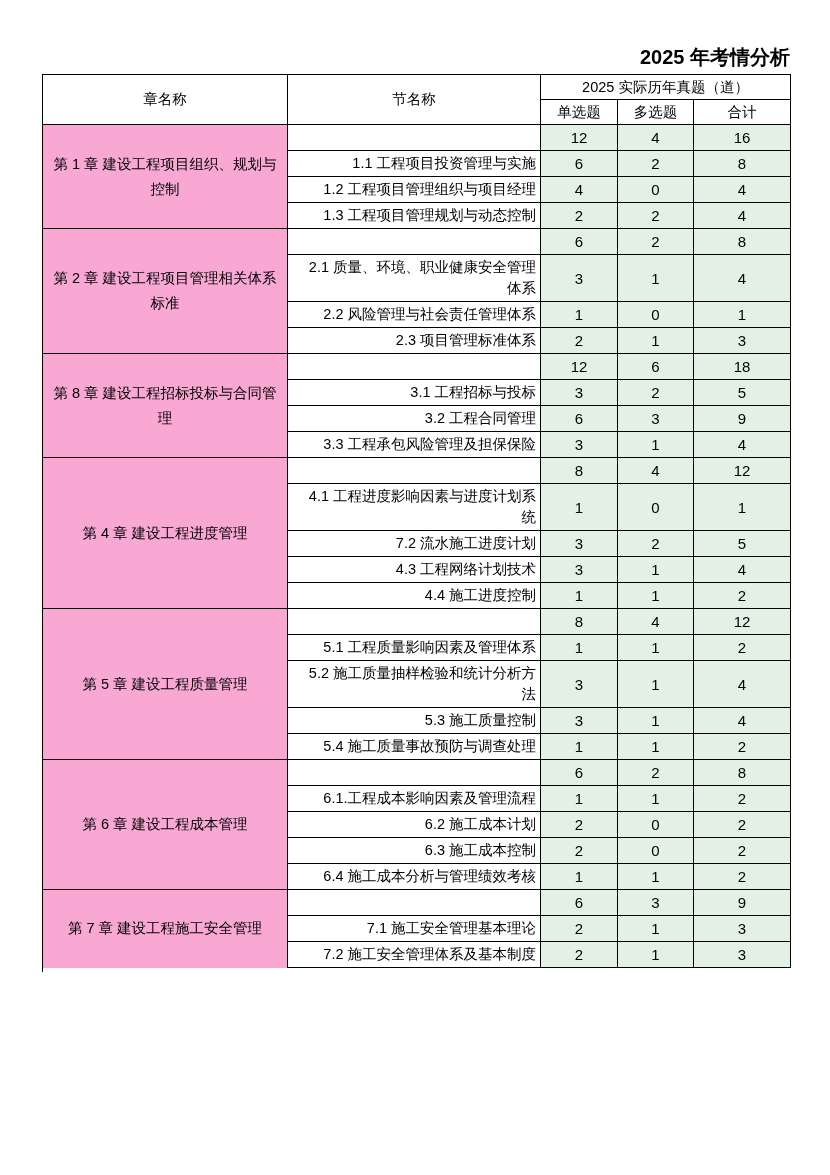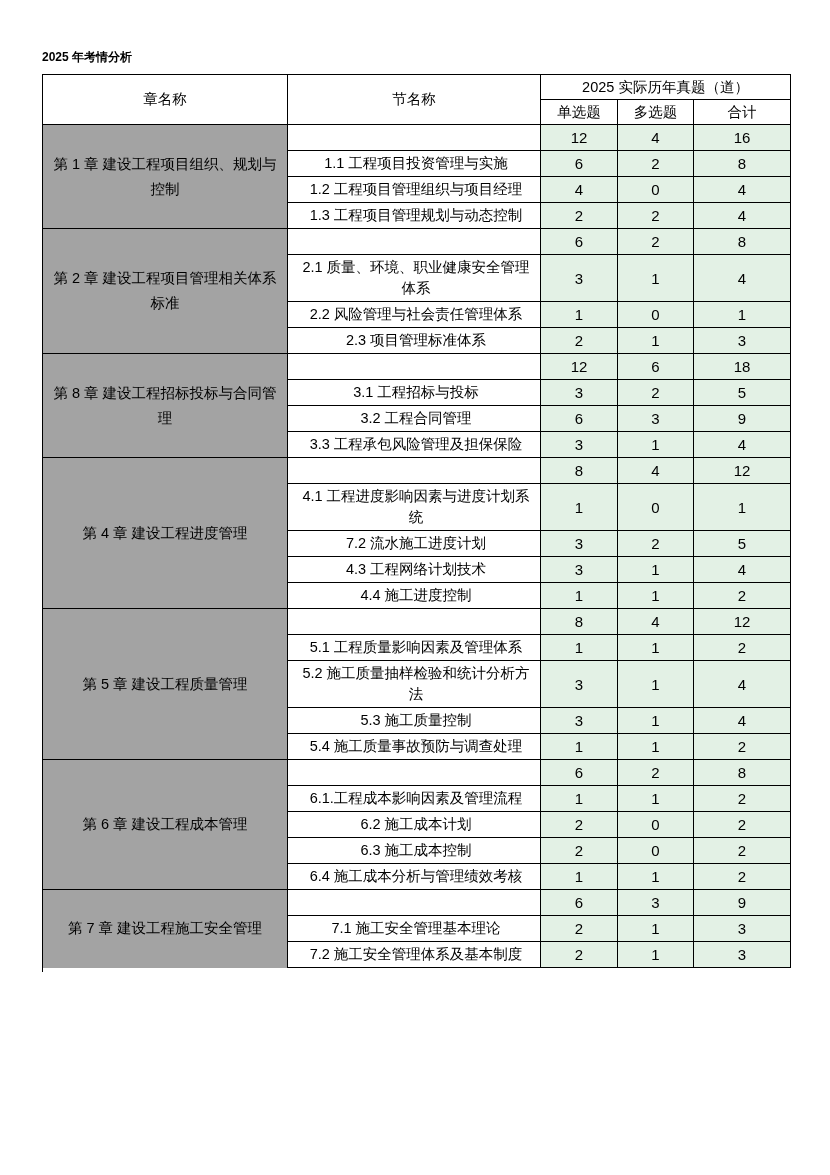--- a/index.html
+++ b/index.html
@@ -35,22 +35,22 @@
     margin: 2px 0 0 0;
     width: 748px;
     text-align: center;
     font-size: 16px;
     font-weight: bold;
     line-height: 27px;
   }
   .subtitle {
     margin: 0 0 3px 0;
     width: 748px;
-    text-align: left;
-    font-size: 12px;
+    text-align: right;
+    font-size: 20px;
     font-weight: bold;
     line-height: 27px;
   }
   table.exam {
     border-collapse: collapse;
     table-layout: fixed;
     width: 748px;
     padding-left: 35px;
   }
   table.exam td, table.exam th {
@@ -71,27 +71,27 @@
     text-align: center;
     height: 25px;
     background: #ffffff;
   }
   table.exam th.hdr-span { height: 25px; }
 
   table.exam td.chapter {
     text-align: center;
     padding: 2px 8px;
     line-height: 25px;
-    background: #a3a3a3;
+    background: #f9a8d4;
   }
   table.exam td.chapter.cut {
     border-bottom: none;
   }
   table.exam td.section {
-    text-align: center;
+    text-align: right;
     padding: 2px 4px 2px 8px;
     line-height: 21px;
     height: 26px;
     background: #ffffff;
   }
   table.exam td.num {
     text-align: center;
     height: 26px;
     font-size: 15px;
     background: var(--cell-green, #e3f1e5);

